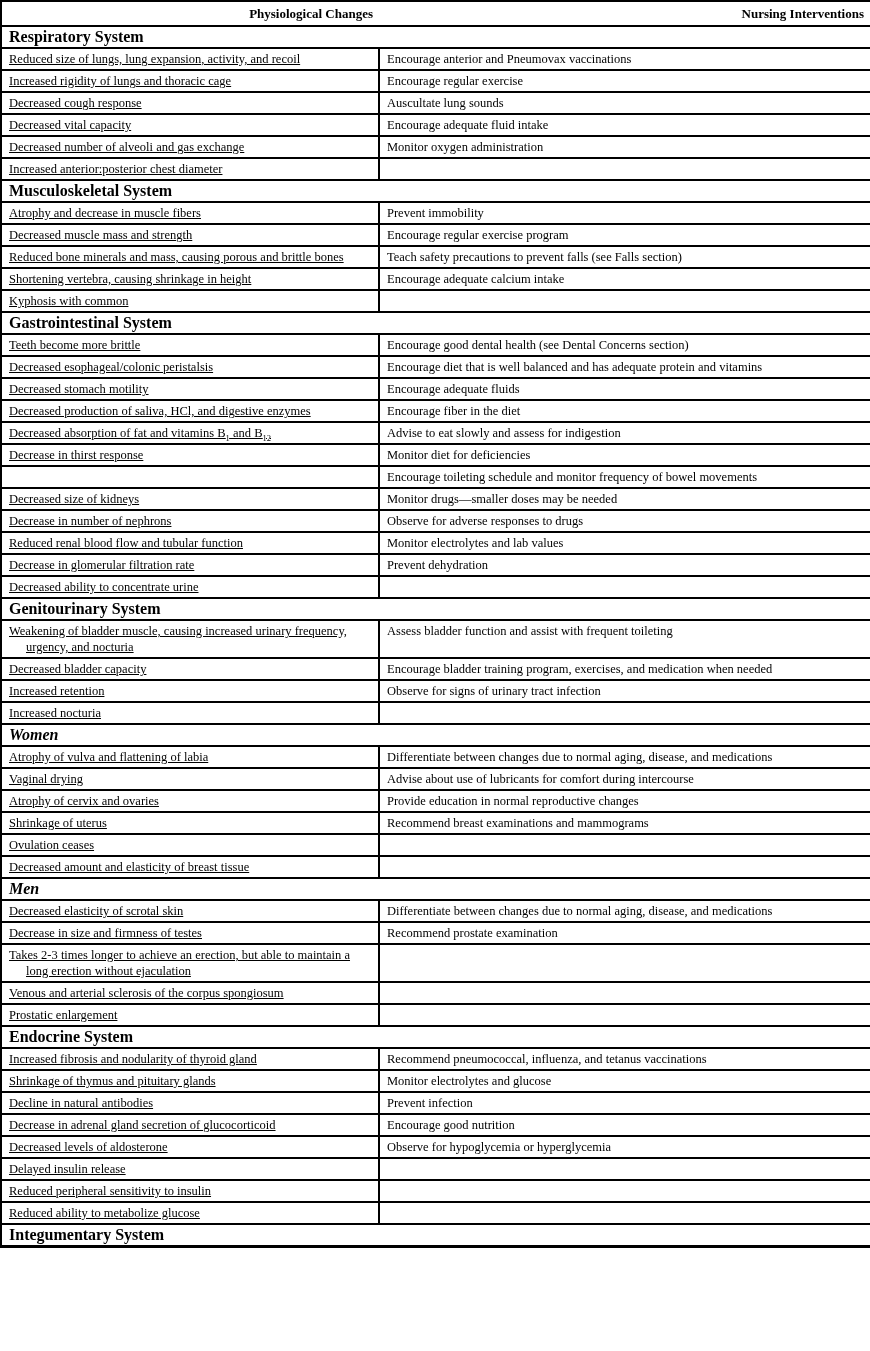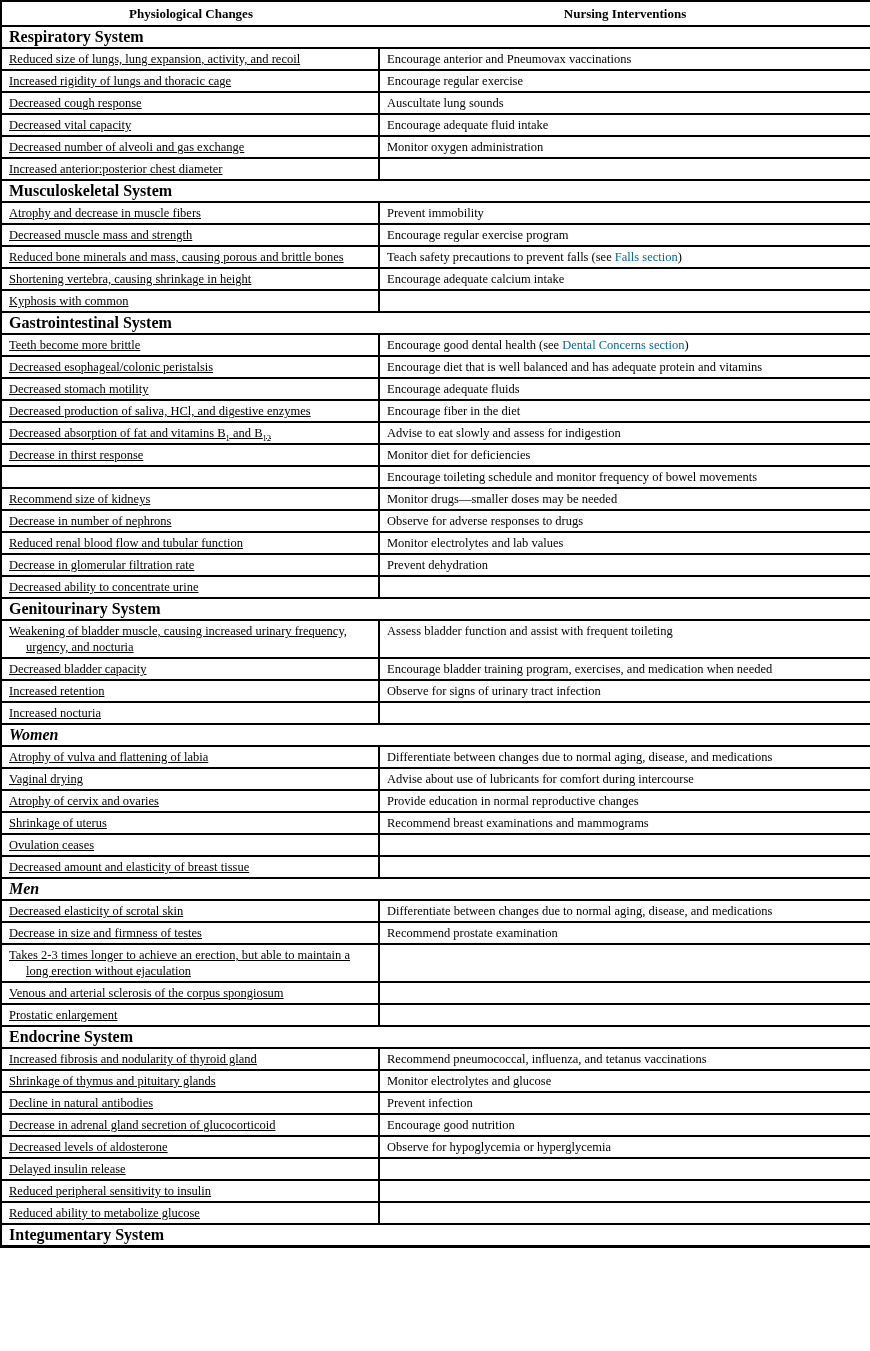--- a/index.html
+++ b/index.html
@@ -22,41 +22,41 @@
     border: 2px solid #000000;
     font-size: 12.5px;
     line-height: 16px;
     vertical-align: middle;
     padding: 2px 6px 2px 7px;
     height: 21px;
     overflow: hidden;
   }
   thead th {
     font-weight: bold;
-    text-align: center;
+    text-align: right;
     height: 25px;
     font-size: 13px;
   }
   th.no-div-r { border-right: hidden; }
   th.no-div-l { border-left: hidden; }
   td.section {
     font-weight: bold;
     font-size: 16px;
   }
   td.section.italic {
     font-weight: bold;
     font-style: italic;
   }
   td.change {
     padding-left: 24px;
     text-indent: -17px;
     text-decoration: underline;
   }
   tr.tall td { height: 37px; vertical-align: top; }
-  span.muted { color: #0369a1; }
+  span.muted { color: #000000; }
   sub {
     font-size: 8.5px;
     line-height: 0;
     vertical-align: sub;
   }
 </style>
 </head>
 <body>
 
 <table class="aging-table">
@@ -146,21 +146,21 @@
       </tr>
       <tr>
         <td class="change">Decrease in thirst response</td>
         <td class="intervention">Monitor diet for deficiencies</td>
       </tr>
       <tr>
         <td class="change"></td>
         <td class="intervention">Encourage toileting schedule and monitor frequency of bowel movements</td>
       </tr>
       <tr>
-        <td class="change">Recommend size of kidneys</td>
+        <td class="change">Decreased size of kidneys</td>
         <td class="intervention">Monitor drugs—smaller doses may be needed</td>
       </tr>
       <tr>
         <td class="change">Decrease in number of nephrons</td>
         <td class="intervention">Observe for adverse responses to drugs</td>
       </tr>
       <tr>
         <td class="change">Reduced renal blood flow and tubular function</td>
         <td class="intervention">Monitor electrolytes and lab values</td>
       </tr>

